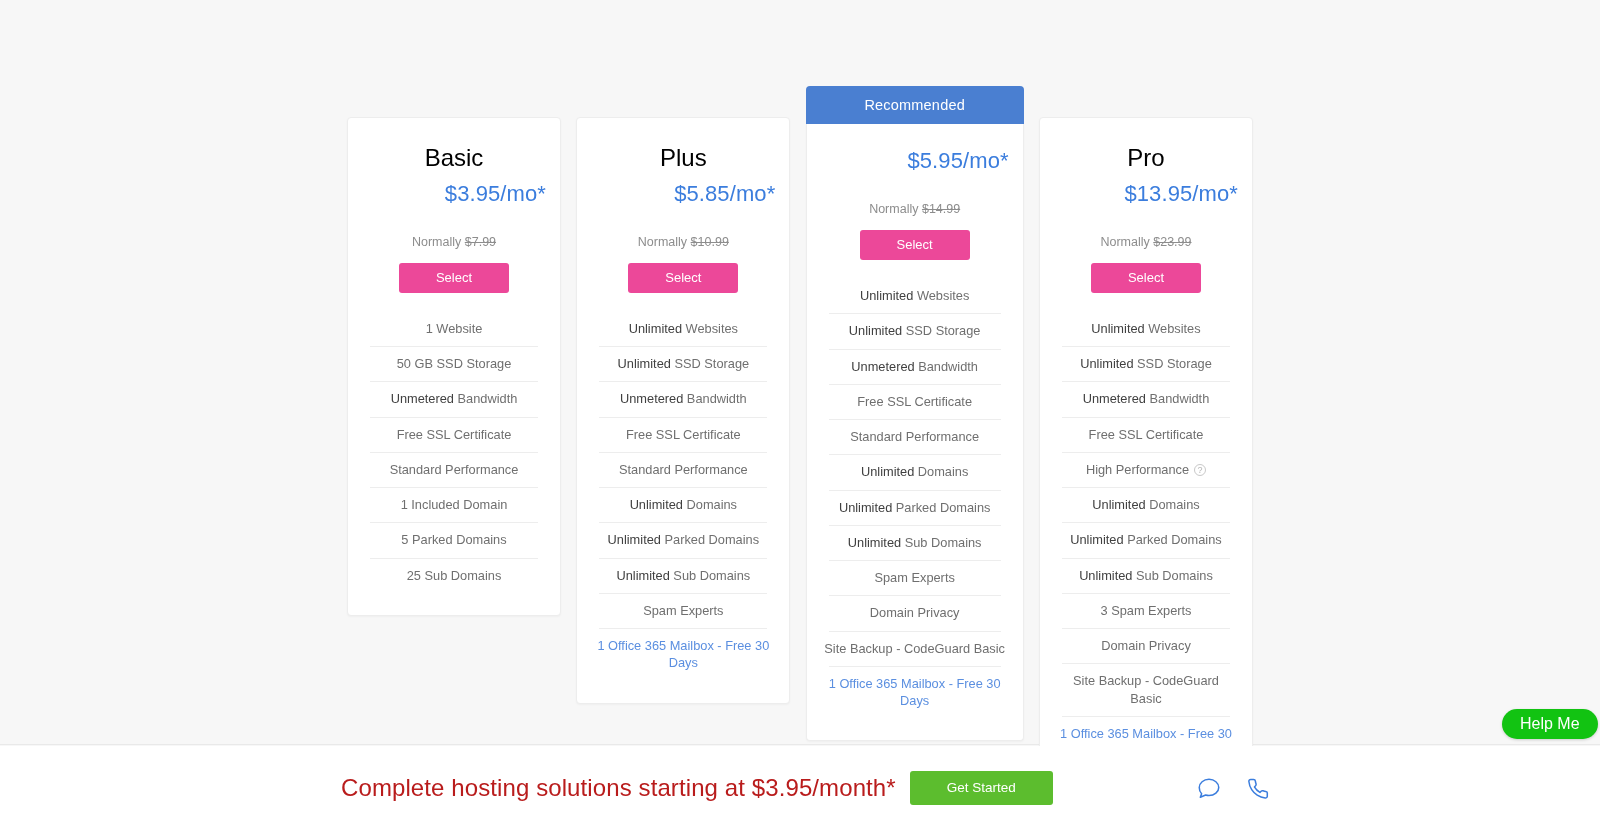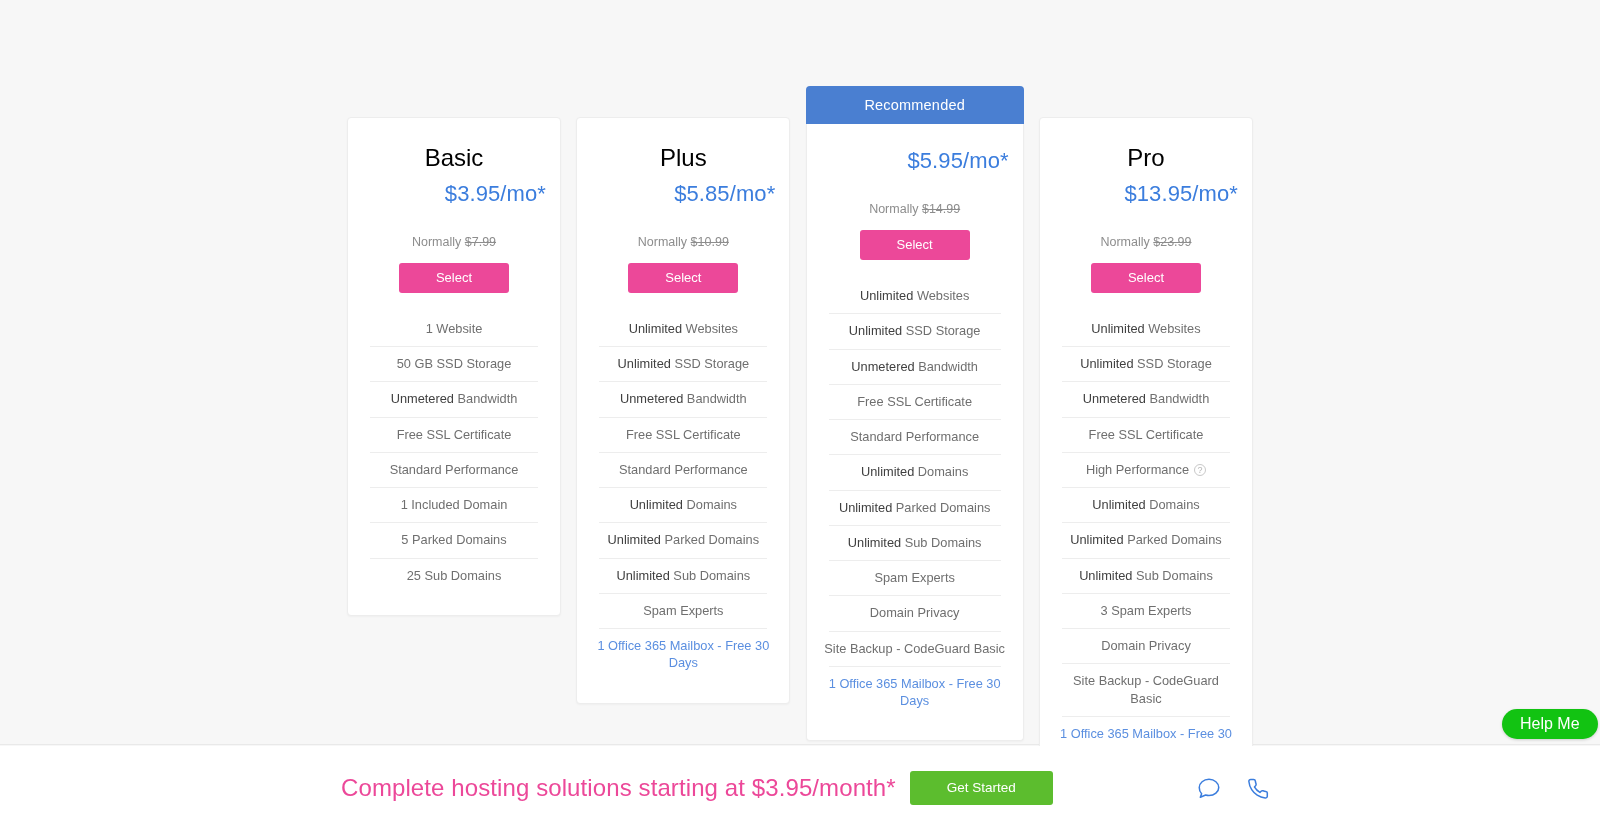--- a/index.html
+++ b/index.html
@@ -131,21 +131,21 @@
     background:#ffffff;
     display:flex; align-items:center;
   }
   .bar-inner {
     position:absolute;
     left:341px; top:0; height:84px;
     display:flex; align-items:center; gap:14px;
   }
   .bar-text {
     font-size:24px;
-    color:#ec4899;
+    color:#b91c1c;
     font-weight:400;
     letter-spacing:.1px;
   }
   .get-started {
     background:#5cbd2e;
     color:#ffffff;
     font-size:13.5px;
     border:none;
     border-radius:3px;
     padding:0 37px;

